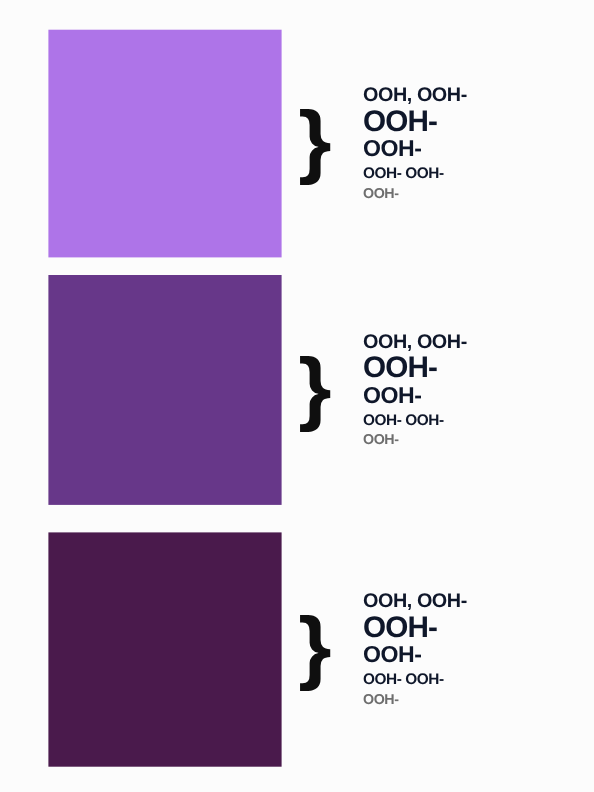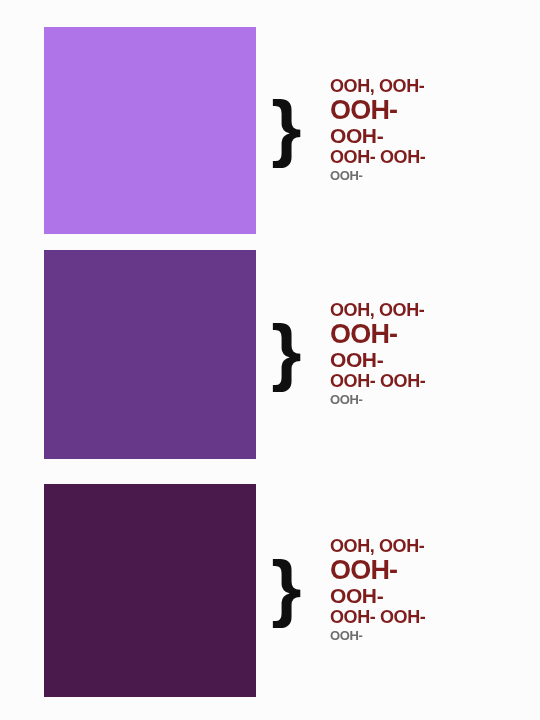--- a/index.html
+++ b/index.html
@@ -68,33 +68,33 @@
   }
 
   .lines {
     flex: 1 1 auto;
     padding-left: 24px;
     display: block;
   }
 
   .lyric-line {
     display: block;
-    color: #7f1d1d;
+    color: #0f172a;
     font-family: "Liberation Sans", sans-serif;
     font-weight: bold;
     white-space: nowrap;
     letter-spacing: -0.4px;
     text-transform: uppercase;
   }
 
   
   .size-md   { font-size: 18px; line-height: 20px; }
   .size-xl   { font-size: 27px; line-height: 28px; letter-spacing: -0.8px; }
   .size-lg   { font-size: 21px; line-height: 23px; }
-  .size-sm   { font-size: 18px; line-height: 20px; }
+  .size-sm   { font-size: 14px; line-height: 20px; }
   .size-xs   { font-size: 13px; line-height: 18px; color: #6e6e6e; }
 </style>
 </head>
 <body style="background: rgb(252, 252, 252);">
 
 <div class="canvas">
 
   <div class="panel panel-1">
     <div class="swatch" style="background: rgb(174, 116, 232);"></div>
     <div class="lyric-group">

